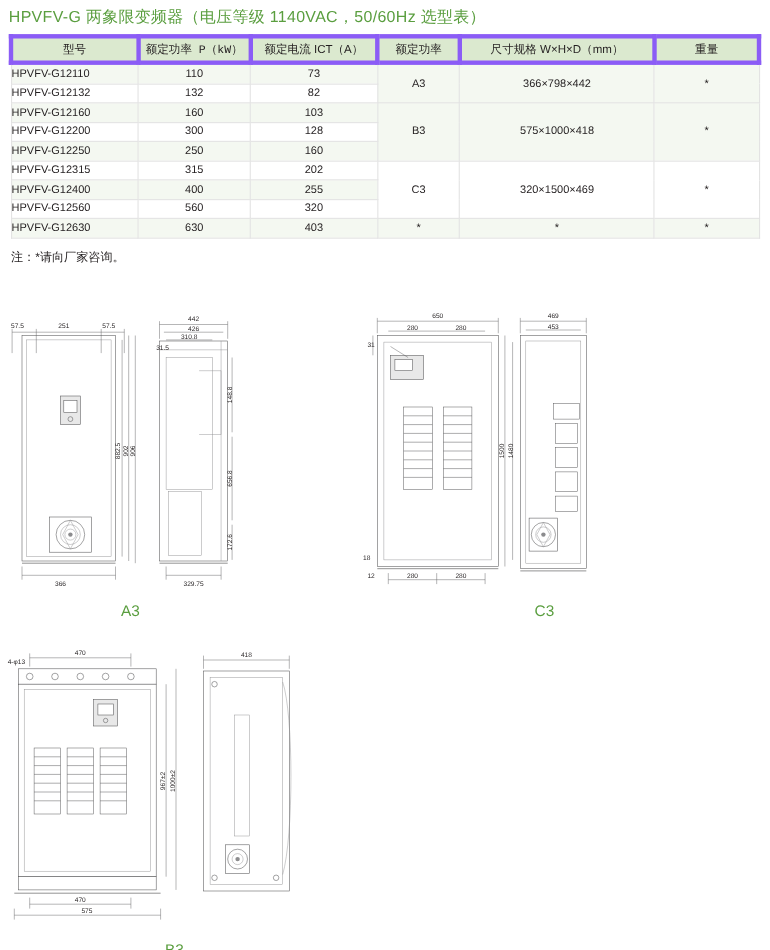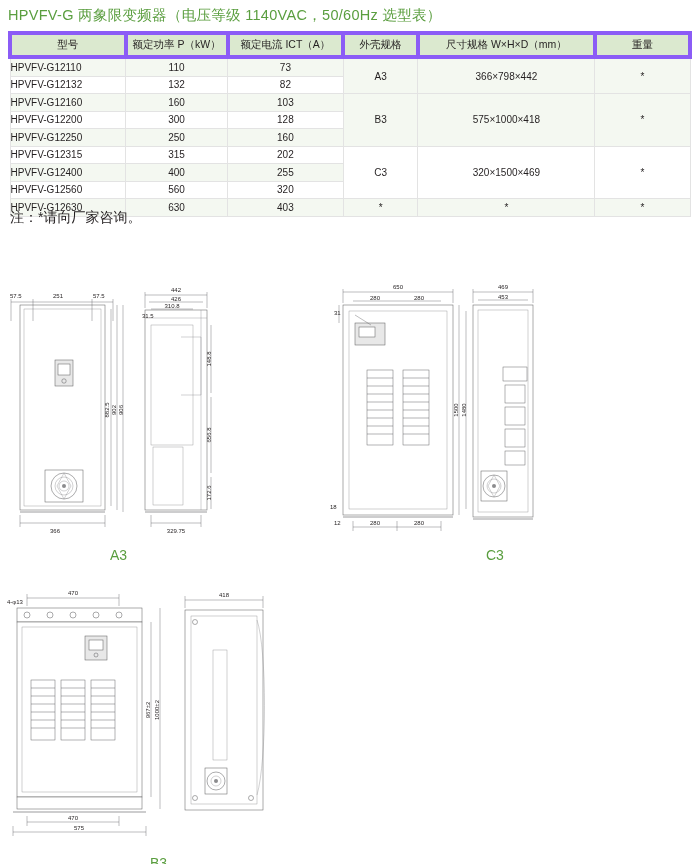--- a/index.html
+++ b/index.html
@@ -29,28 +29,28 @@
     padding:0 2px;
   }
   .spec-table td{
     border:1px solid #e3e3e3;height:16.5px;text-align:center;
     padding:0 2px;color:#231f20;font-size:10px;
   }
   .spec-table td.model{text-align:left;padding-left:0;}
   .spec-table tbody tr:nth-child(odd){background:#f4f8f1;}
   .spec-table tbody tr:nth-child(even){background:#ffffff;}
   .col-model{width:17%;}
-  .col-power{width:15%;}
+  .col-power{width:15%;font-family:Liberation Mono, monospace;}
   .col-current{width:17%;}
   .col-shell{width:11%;}
   .col-dim{width:26%;}
   .col-weight{width:14%;}
 
   .note{
-    position:absolute;left:10px;top:209px;font-size:14px;color:#231f20;
+    position:absolute;left:10px;top:226px;font-size:11px;color:#231f20;
   }
 
   
   .drawings{position:absolute;left:0;top:250px;width:700px;height:614px;}
   .dwg-label{
     position:absolute;font-size:14px;color:#5a9e3f;
   }
   svg{display:block;}
   .ln{stroke:#58585a;stroke-width:0.6;fill:none;}
   .ln-thin{stroke:#8c8c8e;stroke-width:0.4;fill:none;}
@@ -67,21 +67,21 @@
 <div class="page">
 
   <div class="doc-title">HPVFV-G 两象限变频器（电压等级 1140VAC，50/60Hz 选型表）</div>
 
   <table class="spec-table">
     <thead>
       <tr>
         <th class="col-model">型号</th>
         <th class="col-power">额定功率 P（kW）</th>
         <th class="col-current">额定电流  ICT（A）</th>
-        <th class="col-shell">外壳规格</th>
+        <th class="col-shell">额定功率</th>
         <th class="col-dim">尺寸规格 W×H×D（mm）</th>
         <th class="col-weight">重量</th>
       </tr>
     </thead>
     <tbody>
       <tr>
         <td class="model">HPVFV-G12110</td>
         <td>110</td>
         <td>73</td>
         <td rowspan="2">A3</td>

